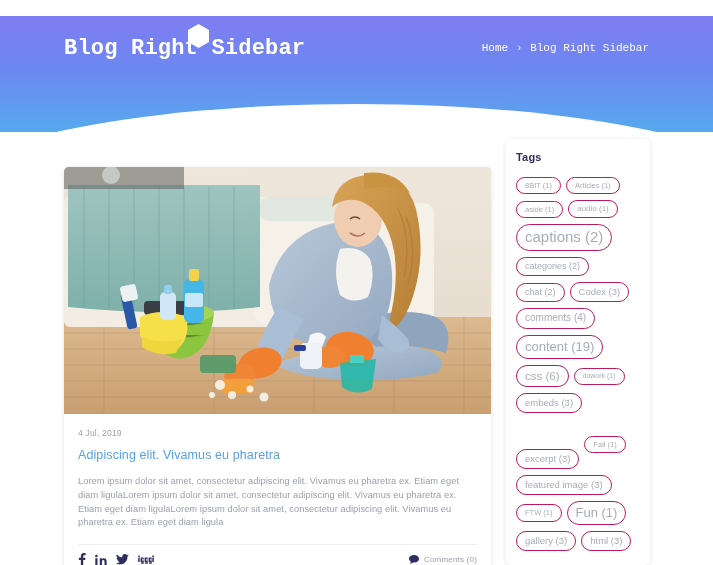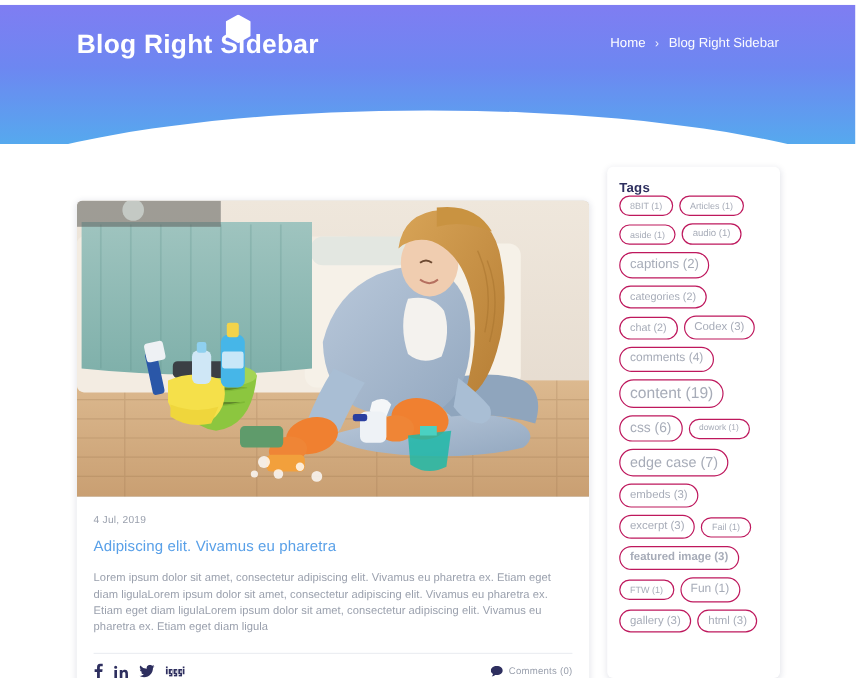--- a/index.html
+++ b/index.html
@@ -6,23 +6,24 @@
   html, body {
     width: 713px; height: 565px;
     overflow: hidden;
     background: #ffffff;
     font-family: "Liberation Sans", sans-serif;
   }
   .page { position: relative; width: 713px; height: 565px; overflow: hidden; background:#fff; }
 
   
   .hero {
-    position: absolute; top: 4px; left: 0;
+    position: absolute; top: 16px; left: 0;
     width: 713px; height: 116px;
     overflow: hidden;
+    font-family: Liberation Mono, monospace;
   }
   .hero-bg {
     position: absolute; top: 0; left: 0;
     width: 713px; height: 116px;
     background: linear-gradient(180deg, #7f7df2 0%, #6d87f1 45%, #56a9ee 100%);
   }
   
   .hero-curve {
     position: absolute;
     left: -8%; top: 88px;
@@ -130,20 +131,21 @@
     background: #ffffff;
     border-radius: 5px;
     box-shadow: 0 1px 5px rgba(40,50,90,.13);
     padding: 12px 10px 10px 10px;
     height: 426px;
     overflow: hidden;
   }
   .widget-title {
     font-size: 11px;
     color: #2e2f5f;
+    margin-bottom: 14px;
     letter-spacing: .2px;
   }
   .tag-cloud {
     display: flex;
     flex-wrap: wrap;
     gap: 6px 5px;
     align-items: center;
   }
   .tag {
     display: inline-block;
@@ -329,34 +331,33 @@
       </div>
     </article>
 
     <aside class="sidebar">
       <h3 class="widget-title">Tags</h3>
       <div class="tag-cloud">
           <a href="#" class="tag" style="font-size: 7.5px;">8BIT (1)</a>
           <a href="#" class="tag" style="font-size: 7.5px;">Articles (1)</a>
           <a href="#" class="tag" style="font-size: 7.5px;">aside (1)</a>
           <a href="#" class="tag" style="font-size: 8px;">audio (1)</a>
-          <a href="#" class="tag" style="font-size: 11px;">captions (2)</a>
+          <a href="#" class="tag" style="font-size: 15px;">captions (2)</a>
           <a href="#" class="tag" style="font-size: 9px;">categories (2)</a>
           <a href="#" class="tag" style="font-size: 9px;">chat (2)</a>
           <a href="#" class="tag" style="font-size: 9.5px;">Codex (3)</a>
           <a href="#" class="tag" style="font-size: 10px;">comments (4)</a>
           <a href="#" class="tag" style="font-size: 13px;">content (19)</a>
           <a href="#" class="tag" style="font-size: 11.5px;">css (6)</a>
           <a href="#" class="tag" style="font-size: 7px;">dowork (1)</a>
-          <a href="#" class="tag" style="font-size: 12px;">edge case (7)</a>
           <a href="#" class="tag" style="font-size: 9.5px;">embeds (3)</a>
-          <a href="#" class="tag" style="font-size: 9.5px;">excerpt (3)</a>
+          <a href="#" class="tag" style="font-size: 9.5px; margin-top: 30px;">excerpt (3)</a>
           <a href="#" class="tag" style="font-size: 7.5px;">Fail (1)</a>
-          <a href="#" class="tag" style="font-size: 9.5px; font-weight: bold;">featured image (3)</a>
+          <a href="#" class="tag" style="font-size: 9.5px;">featured image (3)</a>
           <a href="#" class="tag" style="font-size: 7.5px;">FTW (1)</a>
-          <a href="#" class="tag" style="font-size: 10px;">Fun (1)</a>
+          <a href="#" class="tag" style="font-size: 13px;">Fun (1)</a>
           <a href="#" class="tag" style="font-size: 9.5px;">gallery (3)</a>
           <a href="#" class="tag" style="font-size: 9.5px;">html (3)</a>
         </div>
     </aside>
 
   </div>
 </div>
 
 </body></html>

